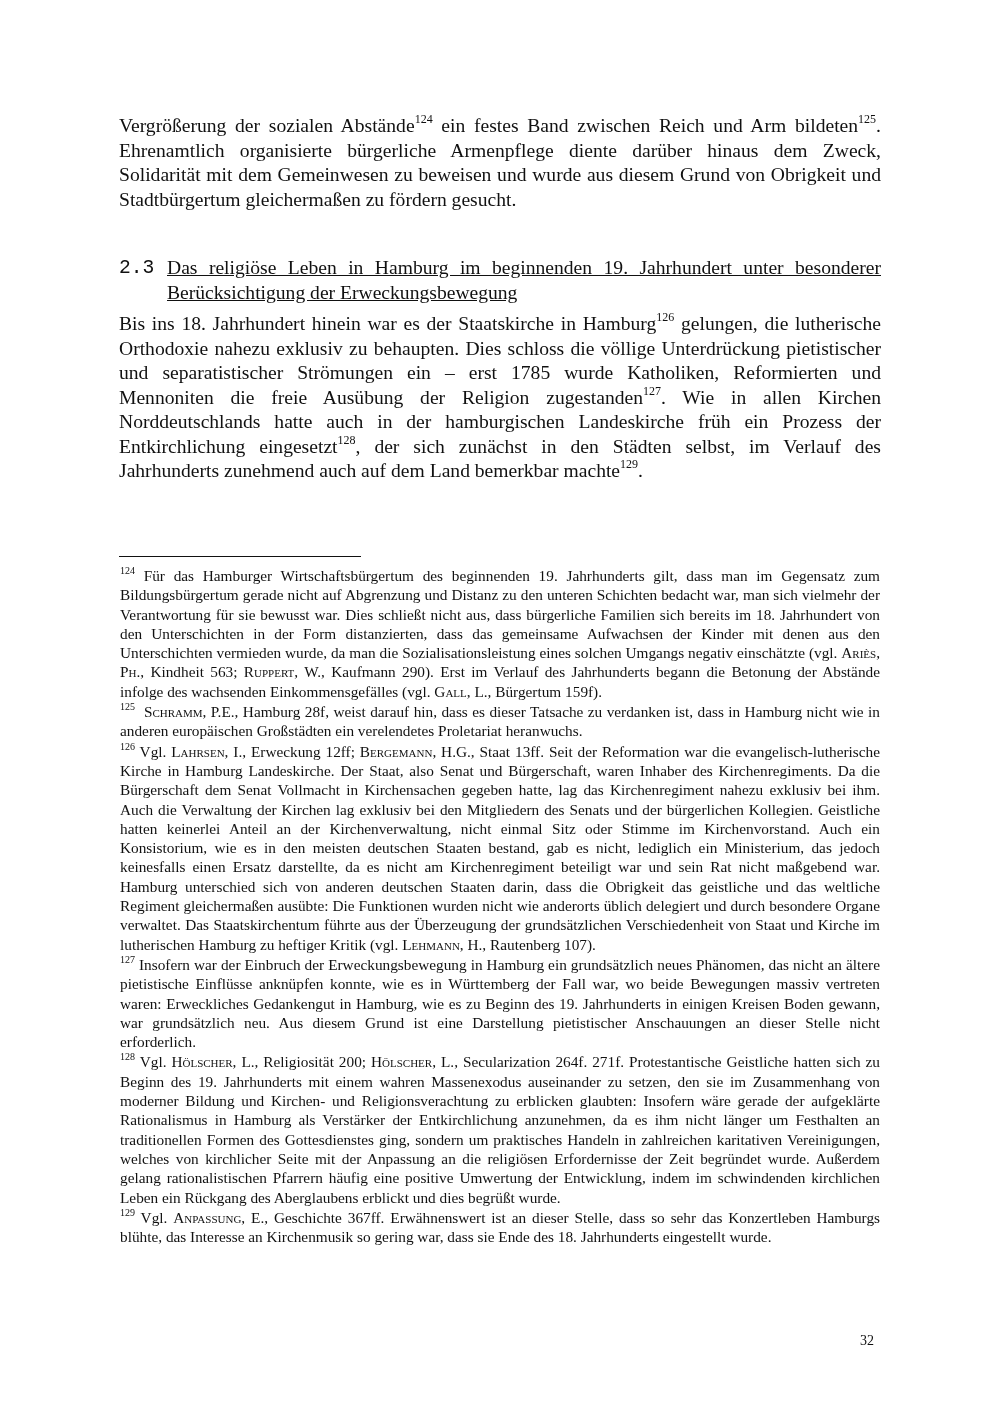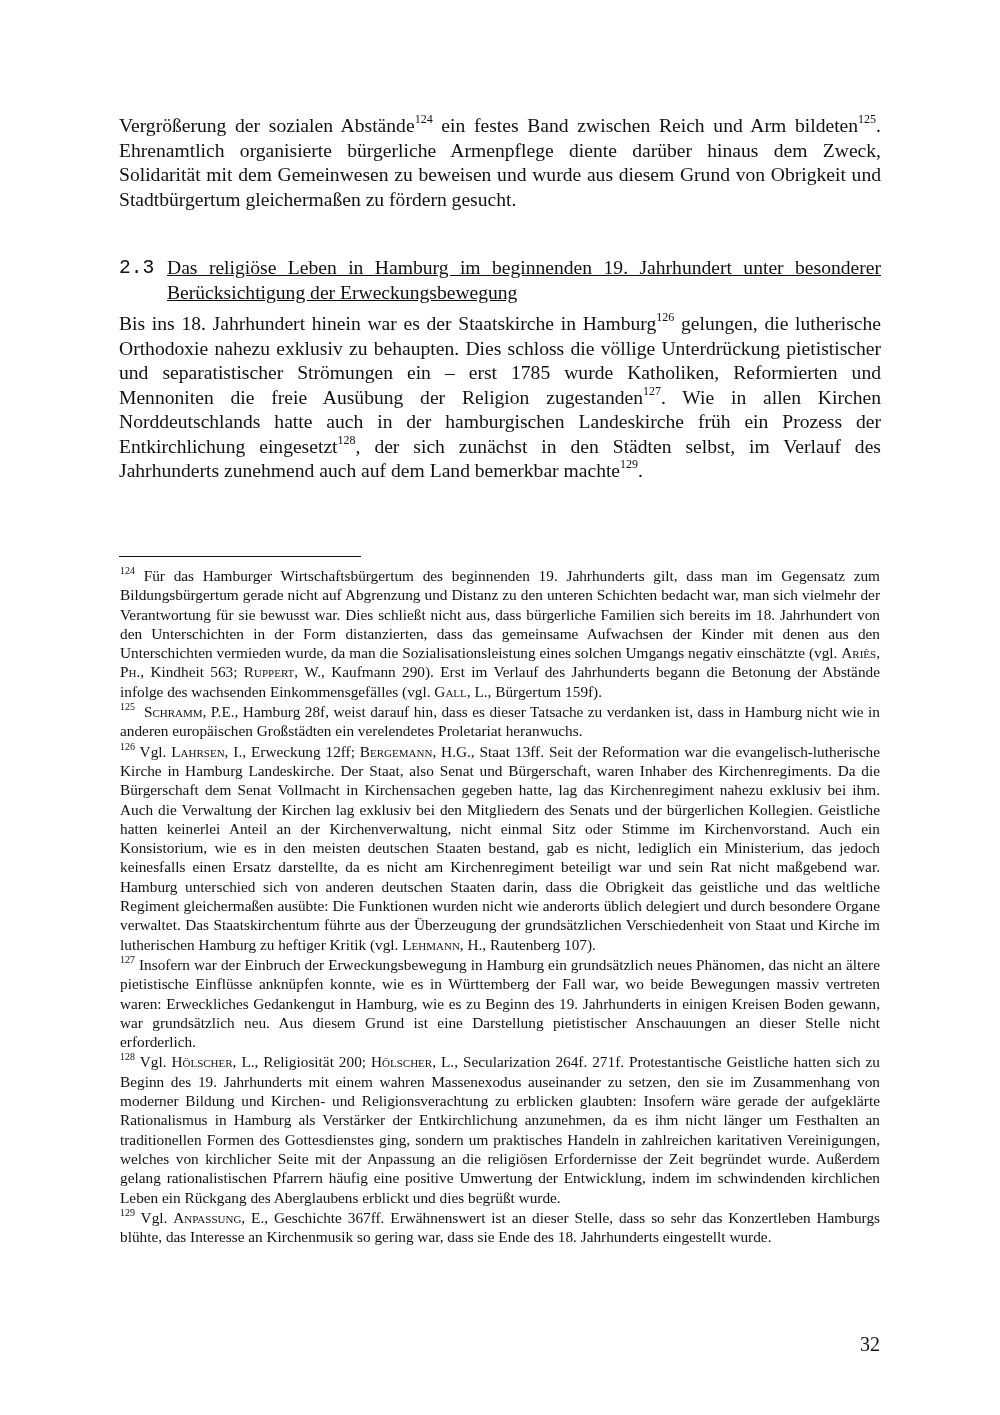--- a/index.html
+++ b/index.html
@@ -14,21 +14,21 @@
   .heading .num { position: absolute; left: 0; top: 0; font-family: Liberation Mono, monospace; }
   .heading .title { display: block; margin-left: 48px; text-align: justify; text-decoration: underline; }
   .p2 { top: 312px; }
   sup { font-size: 12px; line-height: 0; vertical-align: super; position: relative; top: -1px; }
   .rule { position: absolute; left: 119px; top: 556px; width: 242px; height: 0; border-top: 1.4px solid #111; }
   .footnotes { position: absolute; left: 119px; top: 565px; width: 762px; font-size: 15.3px; line-height: 19.3px;
                text-align: justify; }
   .footnotes p { margin: 1px; }
   .footnotes sup { font-size: 10px; }
   .sc { font-variant: small-caps; }
-  .pagenum { position: absolute; left: 860px; top: 1333px; font-size: 20px; }
+  .pagenum { position: absolute; left: 860px; top: 1333px; font-size: 14px; }
 </style>
 </head>
 <body>
 
 <div class="page">
 
   <div class="body-text p1">
     <p><span>Vergrößerung der sozialen Abstände</span><sup>124</sup><span> ein festes Band zwischen Reich und Arm bildeten</span><sup>125</sup><span>. Ehrenamtlich organisierte bürgerliche Armenpflege diente darüber hinaus dem Zweck, Solidarität mit dem Gemeinwesen zu beweisen und wurde aus diesem Grund von Obrigkeit und Stadtbürgertum gleichermaßen zu fördern gesucht.</span></p>
   </div>
 

